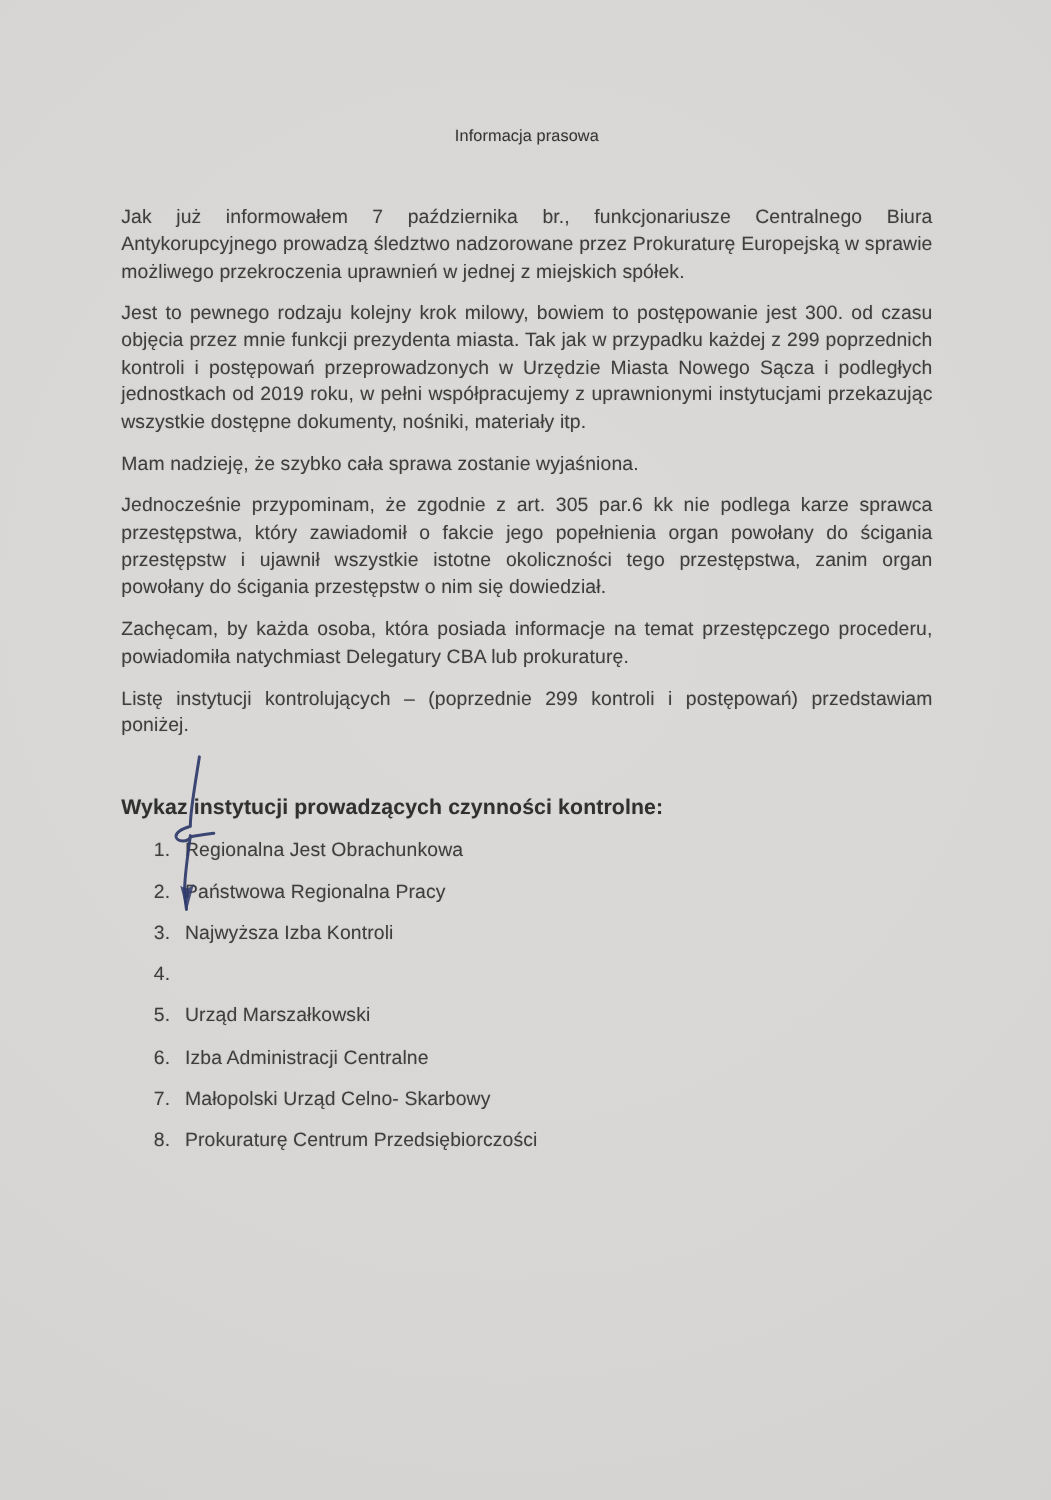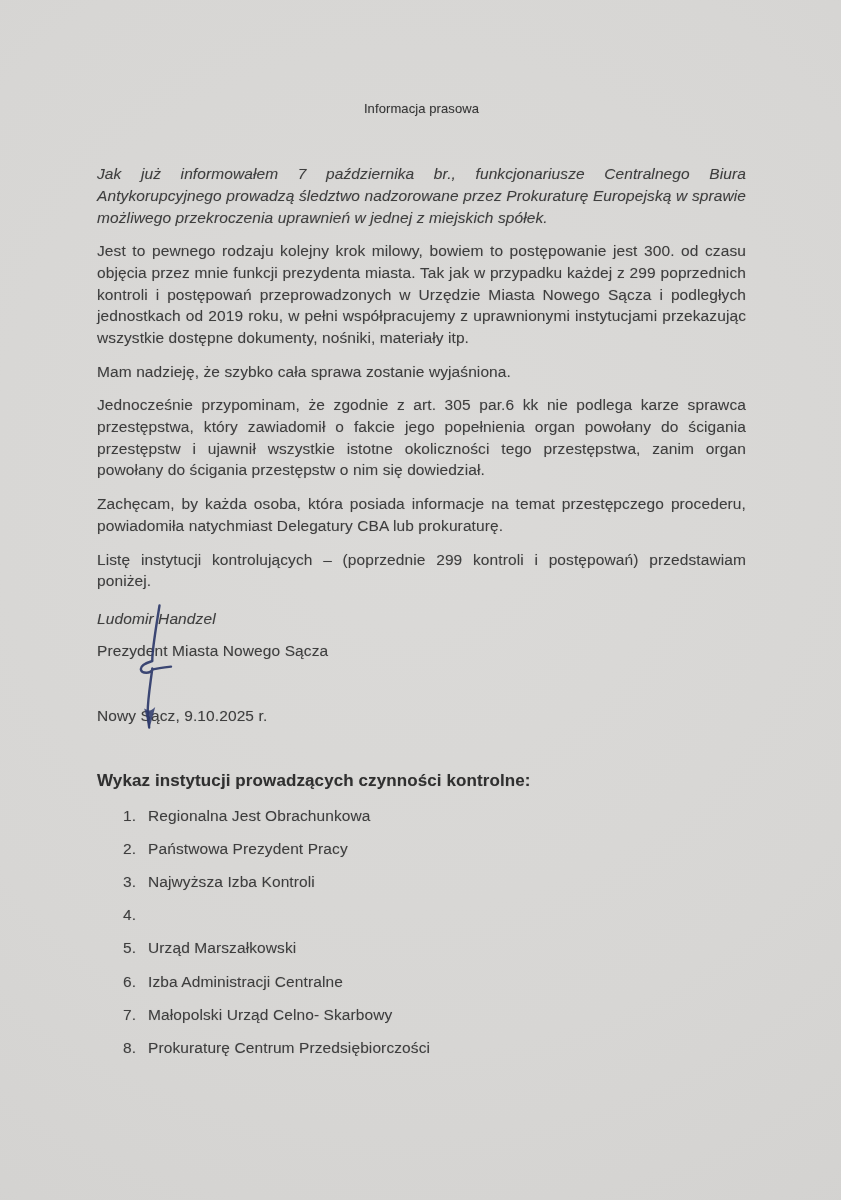--- a/index.html
+++ b/index.html
@@ -34,21 +34,21 @@
     text-align: center;
     color: #353535;
   }
 
   .body-text { margin-top: 45px; }
 
   .para {
     margin: 12px 0 0 0;
     text-align: justify;
   }
-  .para:first-child { margin-top: 16px; font-style: italic; }
+  .para:first-child { margin-top: 4px; }
 
   .sig-name  { margin: 41px 0 0 0; }
   .sig-role  { margin: 10px 0 0 0; }
   .sig-date  { margin: 44px 0 0 0; }
 
   .list-heading {
     margin: 42px 0 0 0;
     font-size: 17px;
     font-weight: 700;
     color: #303030;
@@ -87,37 +87,32 @@
 
     <div class="body-text">
       <p class="para">Jak już informowałem 7 października br., funkcjonariusze Centralnego Biura Antykorupcyjnego prowadzą śledztwo nadzorowane przez Prokuraturę Europejską w sprawie możliwego przekroczenia uprawnień w jednej z miejskich spółek.</p>
       <p class="para">Jest to pewnego rodzaju kolejny krok milowy, bowiem to postępowanie jest 300. od czasu objęcia przez mnie funkcji prezydenta miasta. Tak jak w przypadku każdej z 299 poprzednich kontroli i postępowań przeprowadzonych w Urzędzie Miasta Nowego Sącza i podległych jednostkach od 2019 roku, w pełni współpracujemy z uprawnionymi instytucjami przekazując wszystkie dostępne dokumenty, nośniki, materiały itp.</p>
       <p class="para">Mam nadzieję, że szybko cała sprawa zostanie wyjaśniona.</p>
       <p class="para">Jednocześnie przypominam, że zgodnie z art. 305 par.6 kk nie podlega karze sprawca przestępstwa, który zawiadomił o fakcie jego popełnienia organ powołany do ścigania przestępstw i ujawnił wszystkie istotne okoliczności tego przestępstwa, zanim organ powołany do ścigania przestępstw o nim się dowiedział.</p>
       <p class="para">Zachęcam, by każda osoba, która posiada informacje na temat przestępczego procederu, powiadomiła natychmiast Delegatury CBA lub prokuraturę.</p>
       <p class="para">Listę instytucji kontrolujących – (poprzednie 299 kontroli i postępowań) przedstawiam poniżej.</p>
     </div>
 
-    <div class="sig-block">
-      <p class="para sig-name">Ludomir Handzel</p>
-      <p class="para sig-role">Prezydent Miasta Nowego Sącza</p>
-      <p class="para sig-date">Nowy Sącz, 9.10.2025 r.</p>
-    </div>
 
     <h2 class="list-heading">Wykaz instytucji prowadzących czynności kontrolne:</h2>
 
     <ol class="institutions">
 
     <li class="list-item">
           <span class="num">1.</span>
           <span class="label">Regionalna Jest Obrachunkowa</span>
         </li>
         <li class="list-item">
           <span class="num">2.</span>
-          <span class="label">Państwowa Prezydent Pracy</span>
+          <span class="label">Państwowa Regionalna Pracy</span>
         </li>
         <li class="list-item">
           <span class="num">3.</span>
           <span class="label">Najwyższa Izba Kontroli</span>
         </li>
         <li class="list-item">
           <span class="num">4.</span>
         </li>
         <li class="list-item">
           <span class="num">5.</span>

